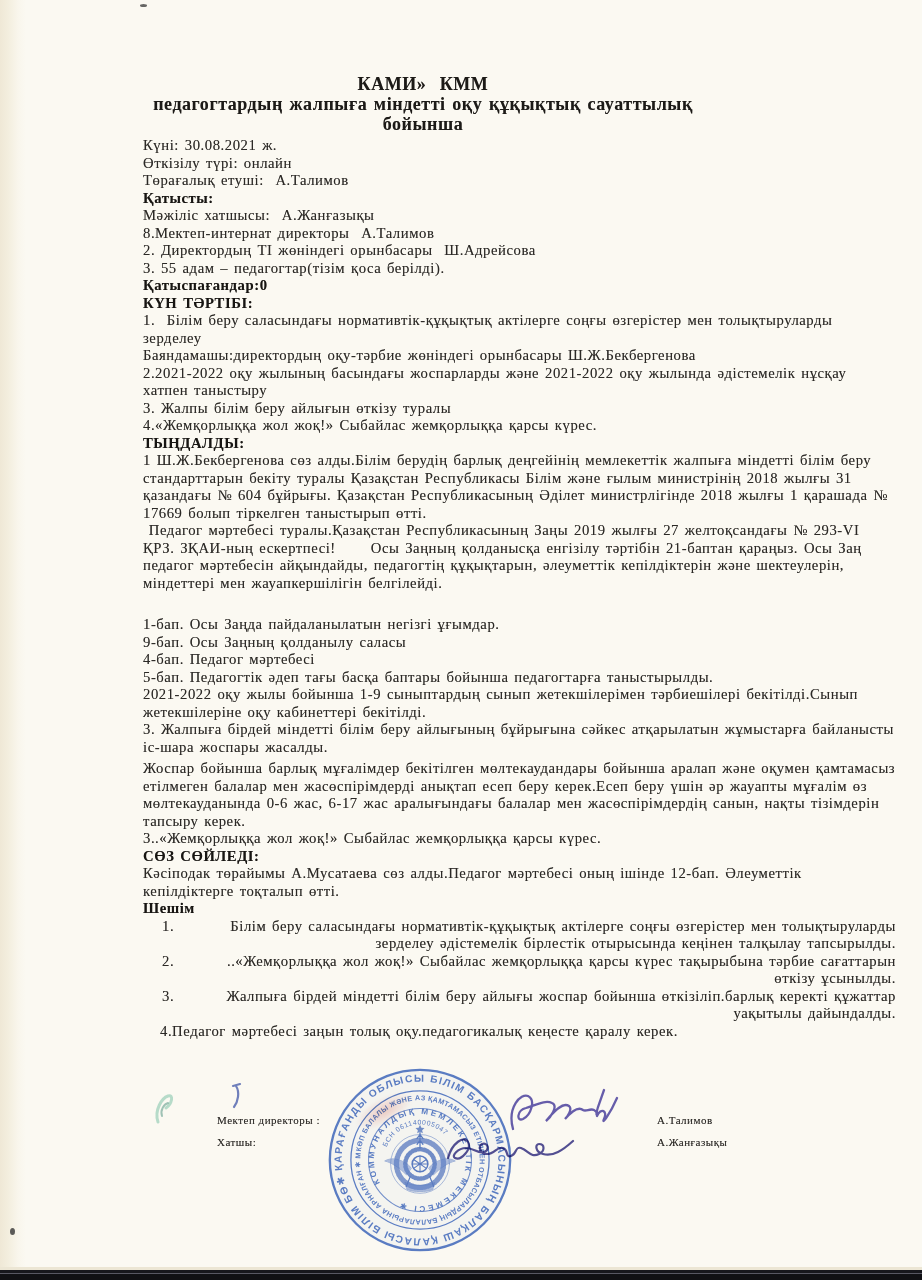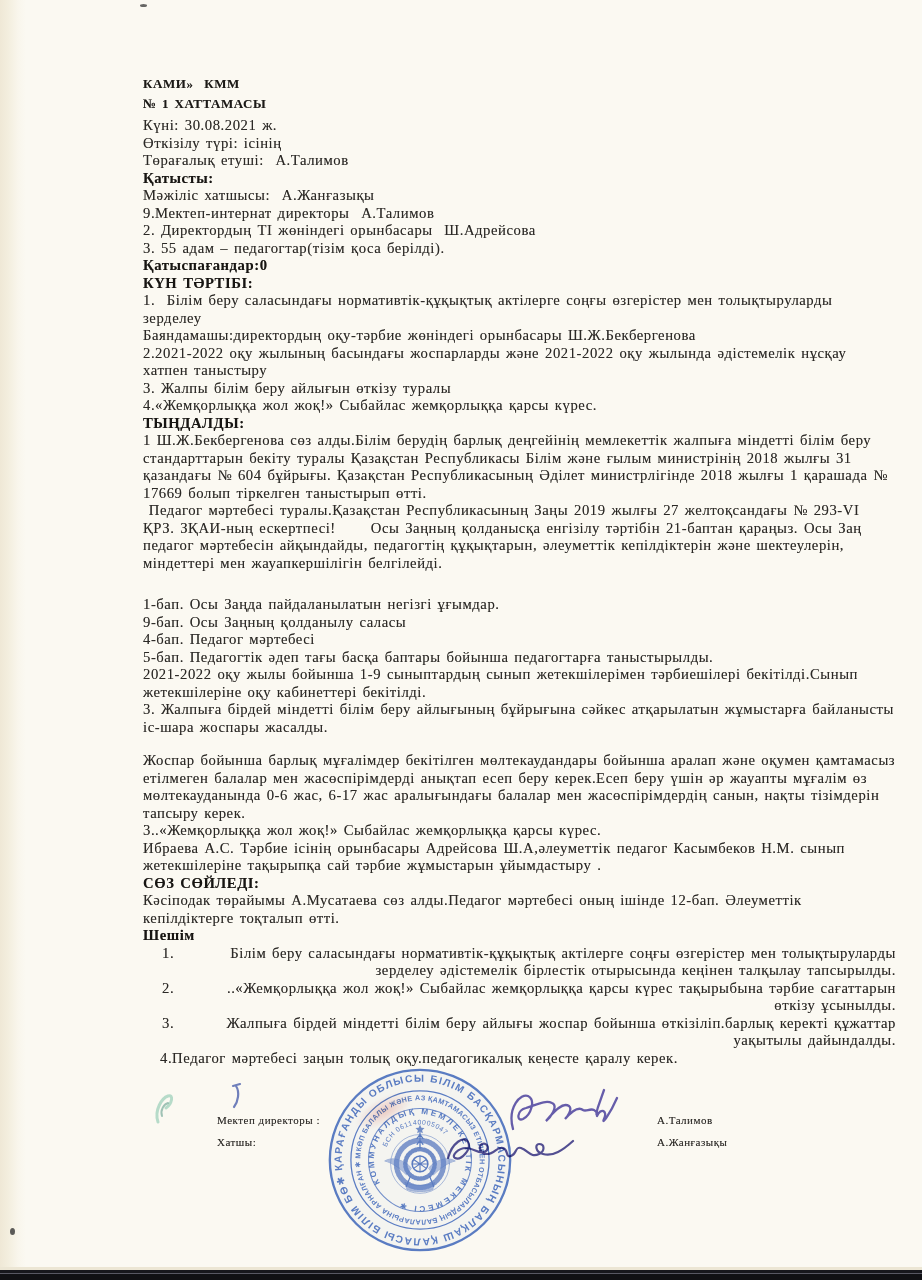--- a/index.html
+++ b/index.html
@@ -7,26 +7,26 @@
         font-family:"Liberation Serif","DejaVu Serif",serif;color:#2b2926;}
   .scan-left-edge{position:absolute;left:0;top:0;width:26px;height:100%;
         background:linear-gradient(90deg,#efe8d6 0,#f3eede 8px,#f9f6ec 18px,#fbf9f2 26px);}
   .scan-bottom-edge{position:absolute;left:0;bottom:0;width:100%;height:13px;
         background:linear-gradient(180deg,#ece6d4 0,#ece6d4 3px,#17171d 3px,#17171d 6px,#585863 6px,#585863 7.5px,#101014 7.5px,#101014 100%);}
   .speck{position:absolute;background:#343434;border-radius:50%;}
 
   .content{position:absolute;left:143px;top:74px;width:753px;
         font-size:14.7px;line-height:17.5px;letter-spacing:.55px;word-spacing:1.6px;
         text-shadow:0 0 .5px rgba(60,55,50,.45);}
-  .title-block{width:560px;text-align:left;font-weight:bold;font-size:13px;
+  .title-block{width:560px;text-align:center;font-weight:bold;font-size:18px;
         line-height:20px;color:#1c1a17;margin-bottom:3px;}
   .line,.para{white-space:pre-wrap;}
   .bold{font-weight:bold;color:#171512;}
   .gap-sm{margin-top:24px;}
-  .gap-md{margin-top:16px;}
+  .gap-md{margin-top:4px;}
   .decision-item{display:flex;margin-left:19px;}
   .dec-num{flex:none;width:34px;}
   .dec-text{flex:1;white-space:pre-wrap;text-align:right;}
   .dec4{margin-left:17px;white-space:pre-wrap;}
 
   .sig-row{position:absolute;left:217px;width:620px;font-size:11px;letter-spacing:.5px;
         text-shadow:0 0 .5px rgba(60,55,50,.45);}
   .sig-name{position:absolute;left:440px;top:0;white-space:nowrap;}
 
   .stamp{position:absolute;left:322px;top:1062px;width:196px;height:196px;
@@ -47,30 +47,30 @@
 
 <div class="page">
   <div class="scan-left-edge"></div>
 
   <div class="speck" style="left:140px;top:4px;width:7px;height:3px;opacity:.75;"></div>
   <div class="speck" style="left:10px;top:1228px;width:5px;height:7px;opacity:.8;"></div>
 
   <div class="content">
     <div class="title-block">
       <div class="line">КАМИ»  КММ</div>
-      <div class="line">№ 1 ХАТТАМАСЫ</div>
+      <div class="line">педагогтардың жалпыға міндетті оқу құқықтық сауаттылық бойынша</div>
     </div>
 
     <div class="line">Күні: 30.08.2021 ж.</div>
-    <div class="line">Өткізілу түрі: ісінің</div>
+    <div class="line">Өткізілу түрі: онлайн</div>
     <div class="line">Төрағалық етуші:  А.Талимов</div>
     <div class="line bold">Қатысты:</div>
 
     <div class="line">Мәжіліс хатшысы:  А.Жанғазықы</div>
-    <div class="line">9.Мектеп-интернат директоры  А.Талимов</div>
+    <div class="line">8.Мектеп-интернат директоры  А.Талимов</div>
     <div class="line">2. Директордың ТІ жөніндегі орынбасары  Ш.Адрейсова</div>
     <div class="line">3. 55 адам – педагогтар(тізім қоса берілді).</div>
     <div class="line bold">Қатыспағандар:0</div>
 
     <div class="line bold">КҮН ТӘРТІБІ:</div>
     <div class="para">1.  Білім беру саласындағы нормативтік-құқықтық актілерге соңғы өзгерістер мен толықтыруларды зерделеу</div>
     <div class="para">Баяндамашы:директордың оқу-тәрбие жөніндегі орынбасары Ш.Ж.Бекбергенова</div>
     <div class="para">2.2021-2022 оқу жылының басындағы жоспарларды және 2021-2022 оқу жылында әдістемелік нұсқау хатпен таныстыру</div>
     <div class="para">3. Жалпы білім беру айлығын өткізу туралы</div>
     <div class="para">4.«Жемқорлыққа жол жоқ!» Сыбайлас жемқорлыққа қарсы күрес.</div>
@@ -81,21 +81,20 @@
 
     <div class="para gap-sm">1-бап. Осы Заңда пайдаланылатын негізгі ұғымдар.</div>
     <div class="para">9-бап. Осы Заңның қолданылу саласы</div>
     <div class="para">4-бап. Педагог мәртебесі</div>
     <div class="para">5-бап. Педагогтік әдеп тағы басқа баптары бойынша педагогтарға таныстырылды.</div>
     <div class="para">2021-2022 оқу жылы бойынша 1-9 сыныптардың сынып жетекшілерімен тәрбиешілері бекітілді.Сынып жетекшілеріне оқу кабинеттері бекітілді.</div>
     <div class="para">3. Жалпыға бірдей міндетті білім беру айлығының бұйрығына сәйкес атқарылатын жұмыстарға байланысты іс-шара жоспары жасалды.</div>
 
     <div class="para gap-md">Жоспар бойынша барлық мұғалімдер бекітілген мөлтекаудандары бойынша аралап және оқумен қамтамасыз етілмеген балалар мен жасөспірімдерді анықтап есеп беру керек.Есеп беру үшін әр жауапты мұғалім өз мөлтекауданында 0-6 жас, 6-17 жас аралығындағы балалар мен жасөспірімдердің санын, нақты тізімдерін тапсыру керек.</div>
     <div class="para">3..«Жемқорлыққа жол жоқ!» Сыбайлас жемқорлыққа қарсы күрес.</div>
-    <div class="para">Ибраева А.С. Тәрбие ісінің орынбасары Адрейсова Ш.А,әлеуметтік педагог Касымбеков Н.М. сынып жетекшілеріне тақырыпқа сай тәрбие жұмыстарын ұйымдастыру .</div>
 
     <div class="line bold">СӨЗ СӨЙЛЕДІ:</div>
     <div class="para">Кәсіподак төрайымы А.Мусатаева сөз алды.Педагог мәртебесі оның ішінде 12-бап. Әлеуметтік кепілдіктерге тоқталып өтті.</div>
 
     <div class="line bold">Шешім</div>
     <div class="decision-item">
       <span class="dec-num">1.</span>
       <div class="dec-text">Білім беру саласындағы нормативтік-құқықтық актілерге соңғы өзгерістер мен толықтыруларды зерделеу әдістемелік бірлестік отырысында кеңінен талқылау тапсырылды.</div>
     </div>
     <div class="decision-item">

